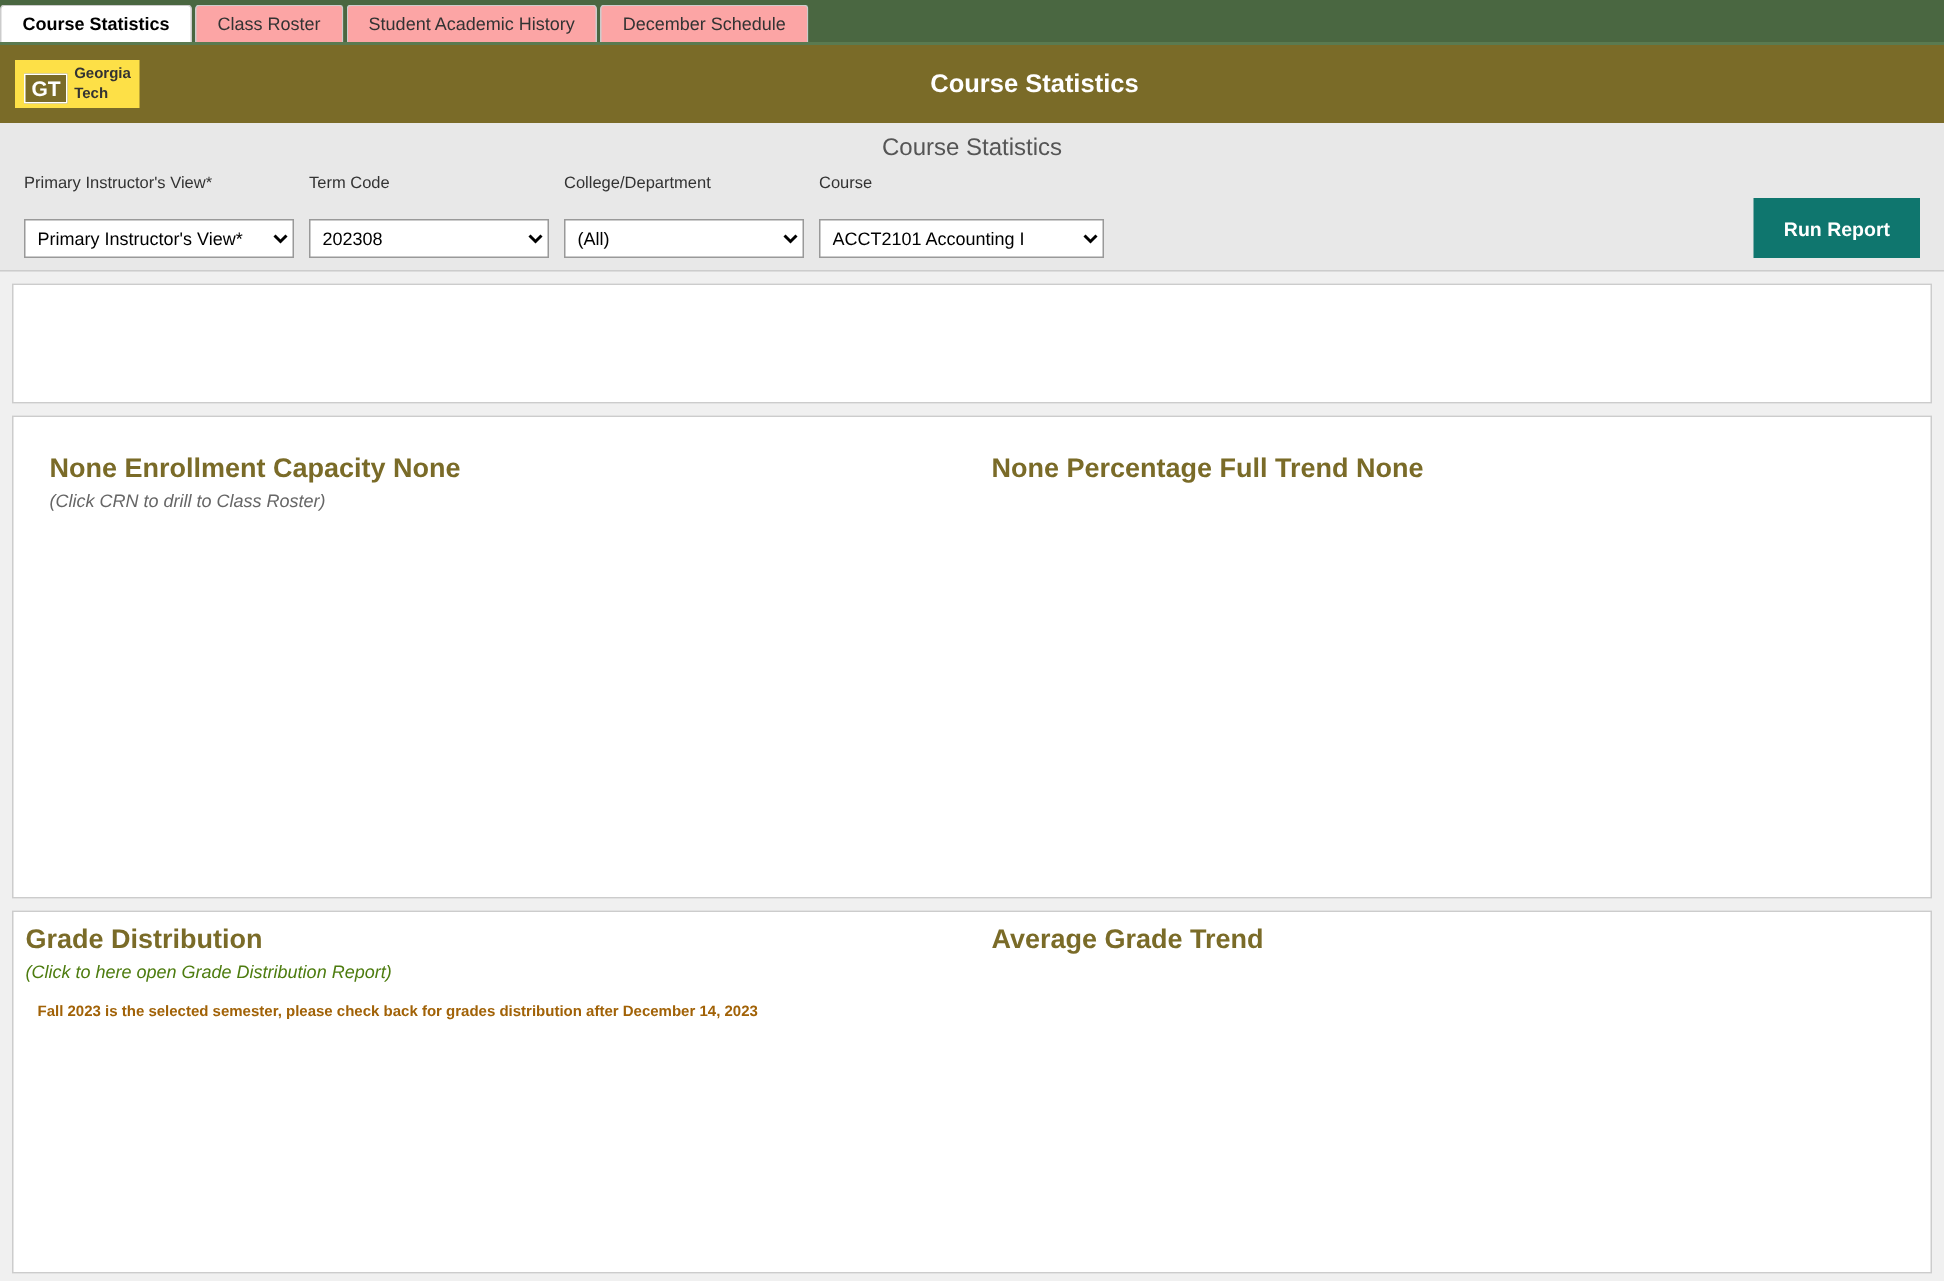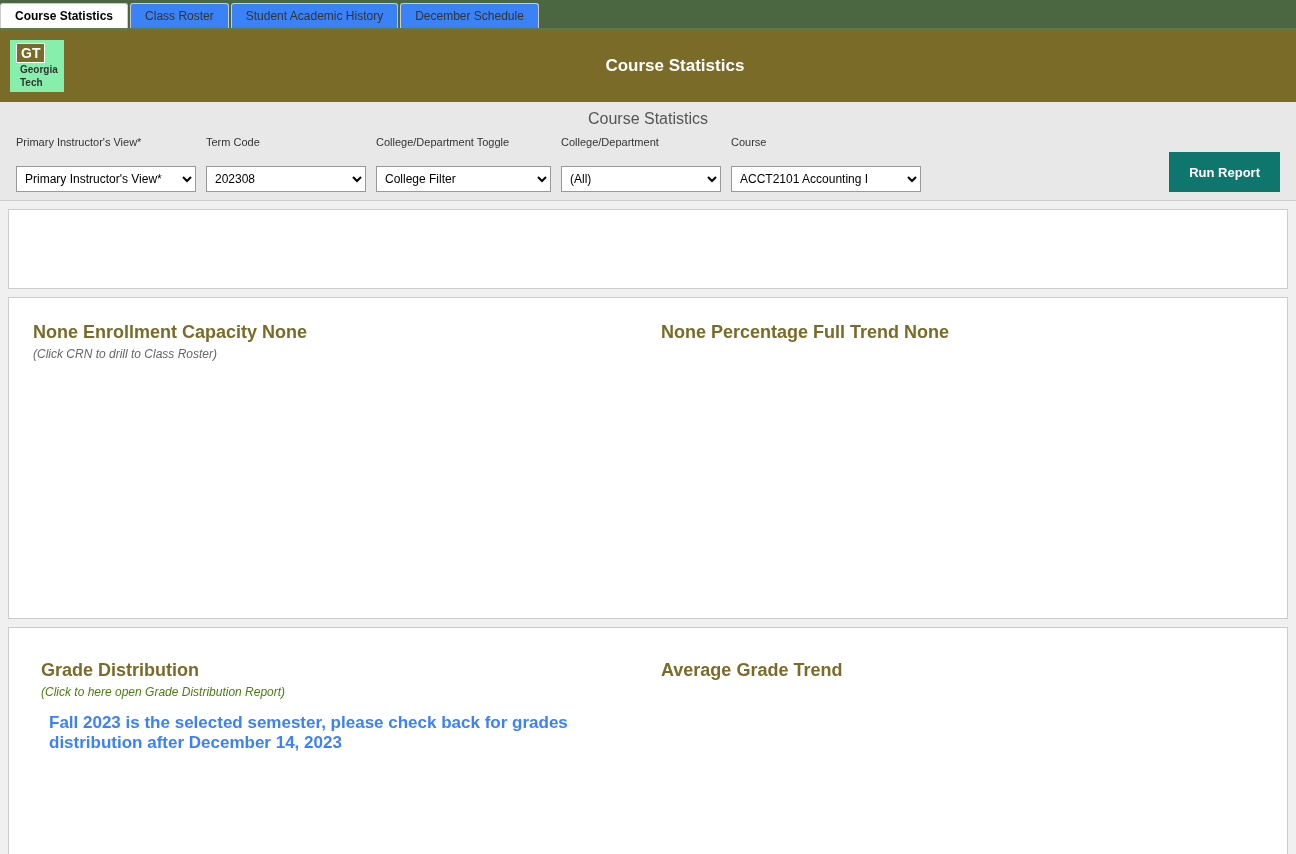--- a/index.html
+++ b/index.html
@@ -7,21 +7,21 @@
 
     
     .tab-bar {
       display: flex;
       background: #4a6741;
       border-bottom: 2px solid #5a7a50;
       padding-top: 3px;
     }
     .tab {
       padding: 5px 14px;
-      background: #3b82f6;
+      background: #fca5a5;
       border: 1px solid #ccc;
       border-bottom: none;
       cursor: pointer;
       font-size: 12px;
       color: #333;
       margin-right: 2px;
       border-radius: 3px 3px 0 0;
     }
     .tab.active {
       background: #fff;
@@ -118,21 +118,21 @@
     .stats-subtitle {
       font-size: 12px;
       color: #666;
       font-style: italic;
       margin-bottom: 6px;
     }
 
     
     .grade-section {
       min-height: 240px;
-      padding: 24px;
+      padding: 0;
       display: grid;
       grid-template-columns: 1fr 1fr;
       gap: 10px;
       border-radius: 15px;
     }
     .grade-left, .grade-right {
       padding: 8px;
     }
     .grade-title {
       font-size: 18px;
@@ -146,22 +146,22 @@
       font-style: italic;
       margin-bottom: 6px;
     }
     .avg-grade-title {
       font-size: 18px;
       color: #7a6b28;
       font-weight: bold;
       margin-bottom: 4px;
     }
     .grade-notice {
-      font-size: 17px;
-      color: #3b82f6;
+      font-size: 10px;
+      color: #a16207;
       font-weight: bold;
       margin-top: 4px;
       padding: 8px;
     }
 
     .header-bar-wrapper {
       position: relative;
       display: flex;
       align-items: center;
       background: #7a6b28;
@@ -173,25 +173,24 @@
       color: white;
       font-size: 17px;
       font-weight: bold;
     }
     .logo-container {
       display: flex;
       align-items: center;
       gap: 6px;
     }
     .gt-logo {
-      background: #86efac;
+      background: #fde047;
       padding: 3px 6px;
       display: flex;
-      align-items: flex-start;
-      flex-direction: column;
+      align-items: flex-end;
     }
     .gt-badge {
       background: #7a6b28;
       color: white;
       font-weight: bold;
       font-size: 14px;
       padding: 1px 4px;
       border: 1px solid white;
     }
     .gt-name {
@@ -233,26 +232,20 @@
       </select>
     </div>
 
     <div class="filter-group term">
       <label>Term Code</label>
       <select>
         <option>202308</option>
       </select>
     </div>
 
-    <div class="filter-group toggle">
-      <label>College/Department Toggle</label>
-      <select>
-        <option>College Filter</option>
-      </select>
-    </div>
 
     <div class="filter-group college">
       <label>College/Department</label>
       <select>
         <option>(All)</option>
       </select>
     </div>
 
     <div class="filter-group course">
       <label>Course</label>

